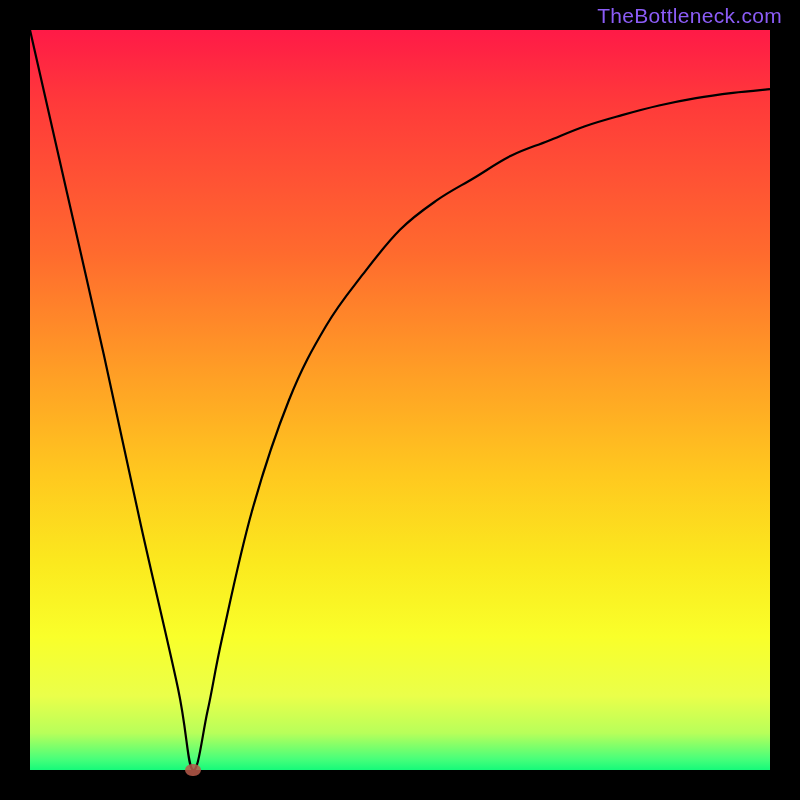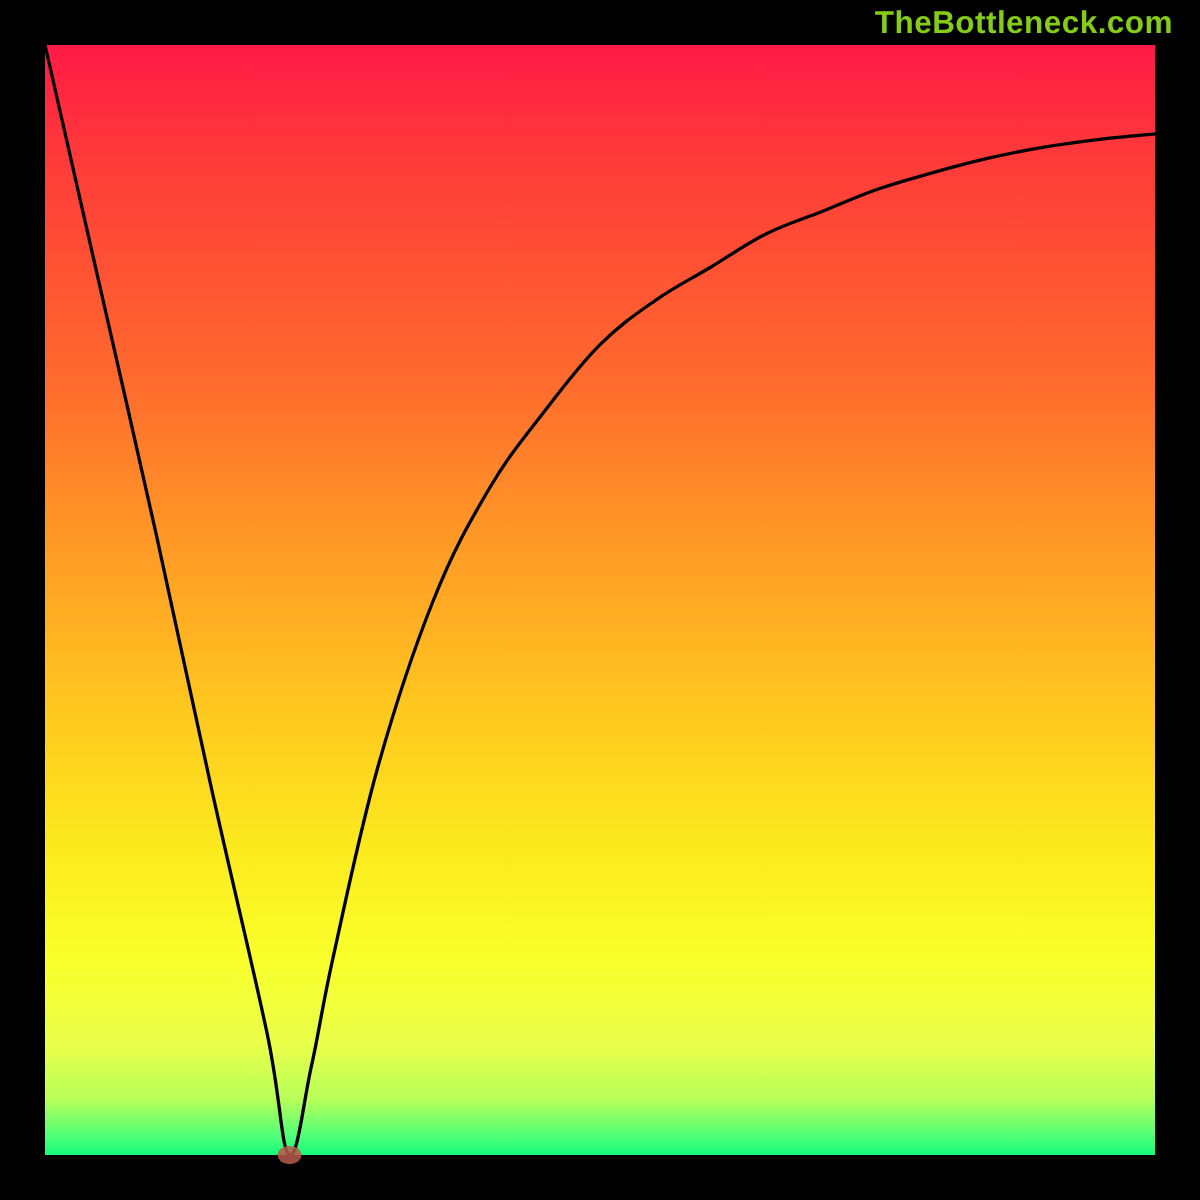--- a/index.html
+++ b/index.html
@@ -36,23 +36,23 @@
       #eaff4a 90%,
       #b8ff5a 95%,
       #49ff7a 98.5%,
       #16fa7a 100%
     );
   }
   .attribution {
     position: absolute;
     top: 4px;
     right: 18px;
-    color: #84cc16;
+    color: #8b5cf6;
     font-size: 21px;
-    font-weight: 700;
+    font-weight: 400;
     letter-spacing: 0.3px;
     user-select: none;
   }
   svg.curve {
     position: absolute;
     left: 0;
     top: 0;
     width: 740px;
     height: 740px;
     overflow: visible;

